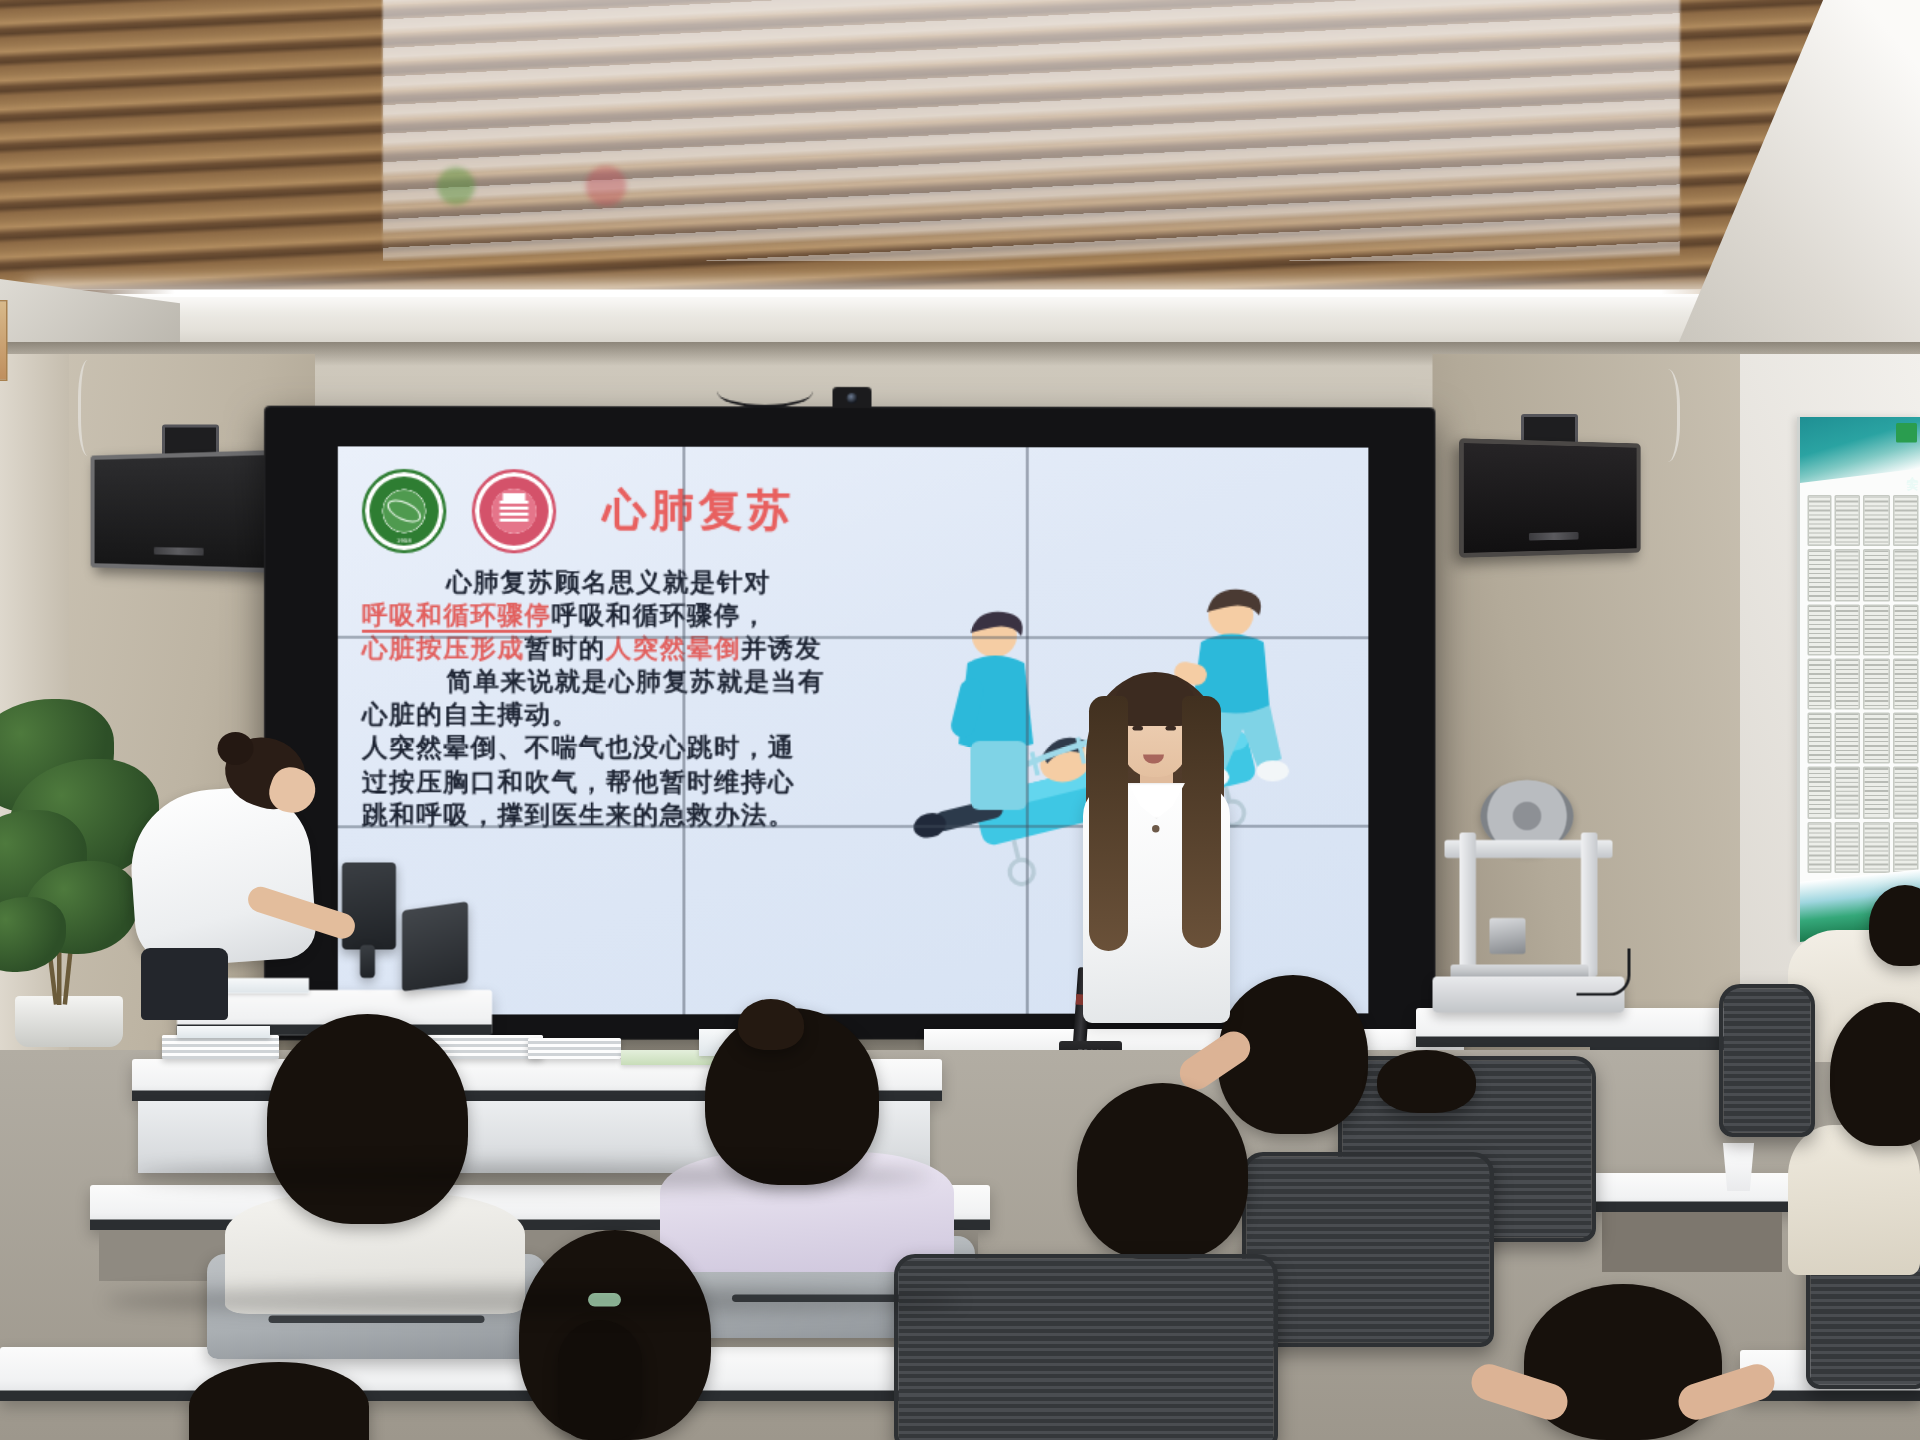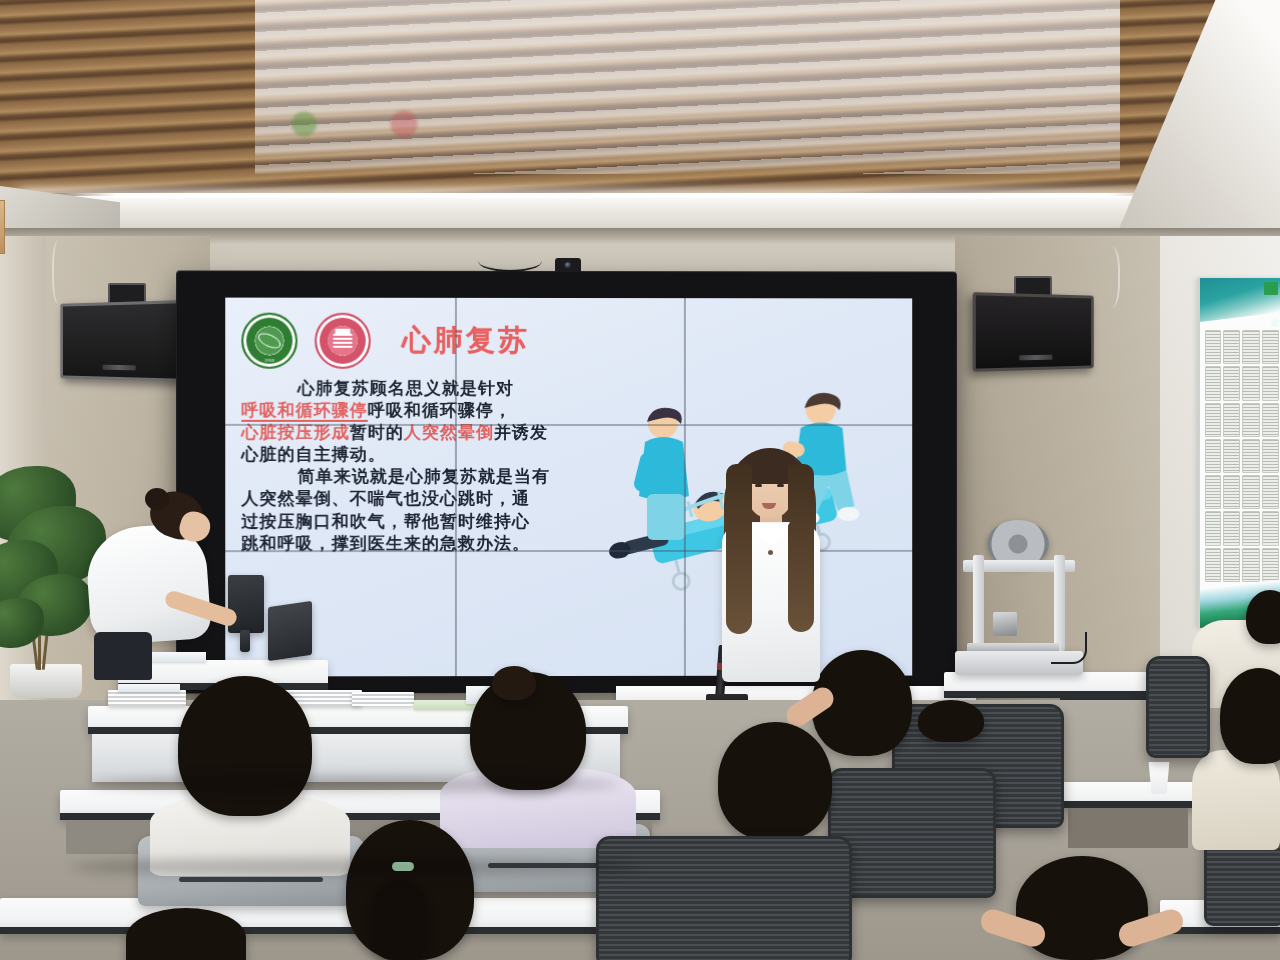--- a/index.html
+++ b/index.html
@@ -869,22 +869,22 @@
               <ellipse cx="28" cy="128" rx="11" ry="7" fill="#f2f6f8"></ellipse>
               <rect x="2" y="52" width="22" height="14" rx="7" fill="#f5cda4" transform="rotate(12 13 59)"></rect>
             </g>
           </svg>
         </div>
 
         <div class="slide-body" id="slide-lines">
             <div class="sline indent"><span>心肺复苏顾名思义就是针对</span></div>
             <div class="sline"><span class="hl-u">呼吸和循环骤停</span><span>呼吸和循环骤停，</span></div>
             <div class="sline"><span class="hl">心脏按压形成</span><span>暂时的</span><span class="hl">人突然晕倒</span><span>并诱发</span></div>
+            <div class="sline indent"><span>简单来说就是心肺复苏就是当有</span></div>
             <div class="sline"><span>心脏的自主搏动。</span></div>
-            <div class="sline indent"><span>简单来说就是心肺复苏就是当有</span></div>
             <div class="sline"><span>人突然晕倒、不喘气也没心跳时，通</span></div>
             <div class="sline"><span>过按压胸口和吹气，帮他暂时维持心</span></div>
             <div class="sline"><span>跳和呼吸，撑到医生来的急救办法。</span></div>
           </div>
       </div>
 
       <div class="vw-seam-v" style="left:229px;"></div>
       <div class="vw-seam-v" style="left:458px;"></div>
       <div class="vw-seam-h" style="top:126px;"></div>
       <div class="vw-seam-h" style="top:252px;"></div>

